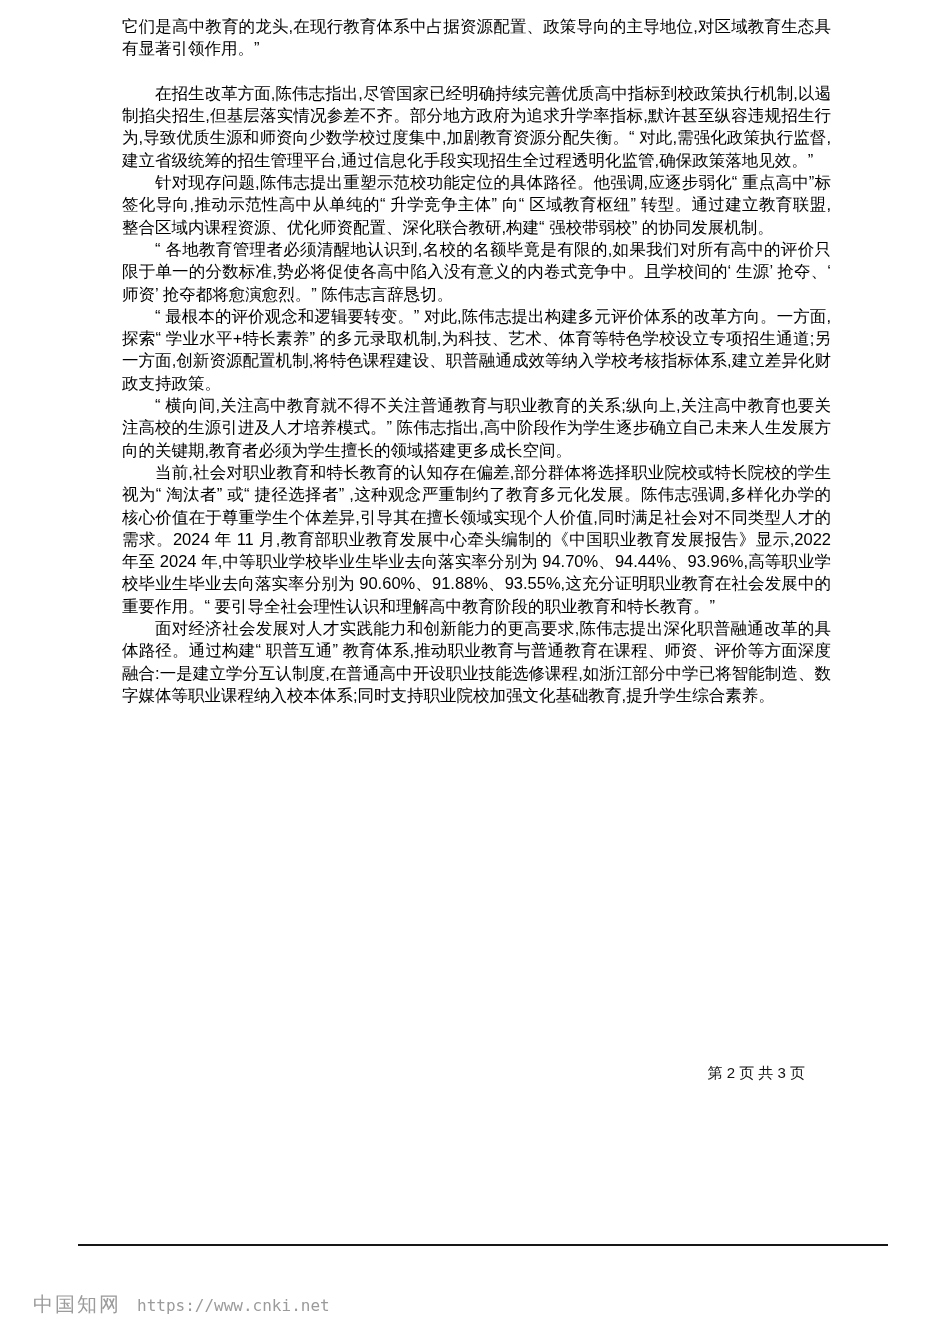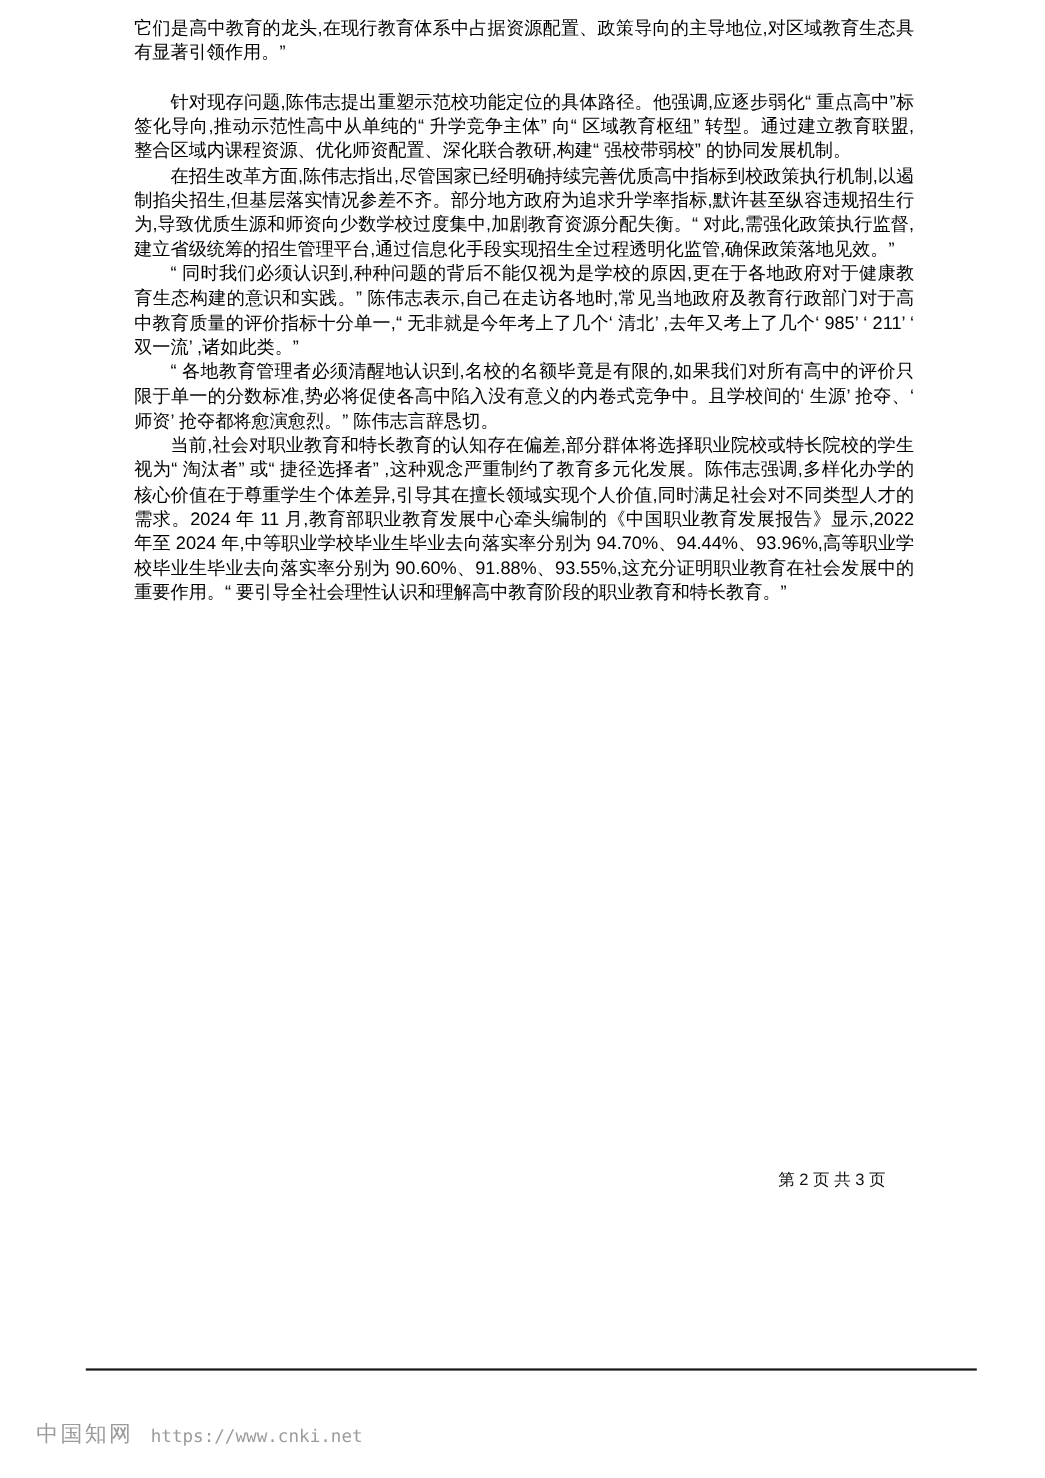--- a/index.html
+++ b/index.html
@@ -78,25 +78,27 @@
   }
 </style>
 </head>
 <body>
 
 <div class="page">
 
   <div class="document-body">
 
   <p class="para no-indent gap-after">它们是高中教育的龙头,在现行教育体系中占据资源配置、政策导向的主导地位,对区域教育生态具有显著引领作用。”</p>
+      <p class="para">在招生改革方面,陈伟志指出,尽管国家已经明确持续完善优质高中指标到校政策执行机制,以遏制掐尖招生,但基层落实情况参差不齐。部分地方政府为追求升学率指标,默许甚至纵容违规招生行为,导致优质生源和师资向少数学校过度集中,加剧教育资源分配失衡。“ 对此,需强化政策执行监督,建立省级统筹的招生管理平台,通过信息化手段实现招生全过程透明化监管,确保政策落地见效。”</p>
       <p class="para">针对现存问题,陈伟志提出重塑示范校功能定位的具体路径。他强调,应逐步弱化“ 重点高中”标签化导向,推动示范性高中从单纯的“ 升学竞争主体” 向“ 区域教育枢纽” 转型。通过建立教育联盟,整合区域内课程资源、优化师资配置、深化联合教研,构建“ 强校带弱校” 的协同发展机制。</p>
-      <p class="para">在招生改革方面,陈伟志指出,尽管国家已经明确持续完善优质高中指标到校政策执行机制,以遏制掐尖招生,但基层落实情况参差不齐。部分地方政府为追求升学率指标,默许甚至纵容违规招生行为,导致优质生源和师资向少数学校过度集中,加剧教育资源分配失衡。“ 对此,需强化政策执行监督,建立省级统筹的招生管理平台,通过信息化手段实现招生全过程透明化监管,确保政策落地见效。”</p>
-      <p class="para">“ 同时我们必须认识到,种种问题的背后不能仅视为是学校的原因,更在于各地政府对于健康教育生态构建的意识和实践。” 陈伟志表示,自己在走访各地时,常见当地政府及教育行政部门对于高中教育质量的评价指标十分单一,“ 无非就是今年考上了几个‘ 清北’ ,去年又考上了几个‘ 985’ ‘ 211’ ‘ 双一流’ ,诸如此类。”</p>
       <p class="para">“ 各地教育管理者必须清醒地认识到,名校的名额毕竟是有限的,如果我们对所有高中的评价只限于单一的分数标准,势必将促使各高中陷入没有意义的内卷式竞争中。且学校间的‘ 生源’ 抢夺、‘ 师资’ 抢夺都将愈演愈烈。” 陈伟志言辞恳切。</p>
+      <p class="para">“ 最根本的评价观念和逻辑要转变。” 对此,陈伟志提出构建多元评价体系的改革方向。一方面,探索“ 学业水平+特长素养” 的多元录取机制,为科技、艺术、体育等特色学校设立专项招生通道;另一方面,创新资源配置机制,将特色课程建设、职普融通成效等纳入学校考核指标体系,建立差异化财政支持政策。</p>
+      <p class="para">“ 横向间,关注高中教育就不得不关注普通教育与职业教育的关系;纵向上,关注高中教育也要关注高校的生源引进及人才培养模式。” 陈伟志指出,高中阶段作为学生逐步确立自己未来人生发展方向的关键期,教育者必须为学生擅长的领域搭建更多成长空间。</p>
       <p class="para">当前,社会对职业教育和特长教育的认知存在偏差,部分群体将选择职业院校或特长院校的学生视为“ 淘汰者” 或“ 捷径选择者” ,这种观念严重制约了教育多元化发展。陈伟志强调,多样化办学的核心价值在于尊重学生个体差异,引导其在擅长领域实现个人价值,同时满足社会对不同类型人才的需求。2024 年 11 月,教育部职业教育发展中心牵头编制的《中国职业教育发展报告》显示,2022 年至 2024 年,中等职业学校毕业生毕业去向落实率分别为 94.70%、94.44%、93.96%,高等职业学校毕业生毕业去向落实率分别为 90.60%、91.88%、93.55%,这充分证明职业教育在社会发展中的重要作用。“ 要引导全社会理性认识和理解高中教育阶段的职业教育和特长教育。”</p>
+      <p class="para">面对经济社会发展对人才实践能力和创新能力的更高要求,陈伟志提出深化职普融通改革的具体路径。通过构建“ 职普互通” 教育体系,推动职业教育与普通教育在课程、师资、评价等方面深度融合:一是建立学分互认制度,在普通高中开设职业技能选修课程,如浙江部分中学已将智能制造、数字媒体等职业课程纳入校本体系;同时支持职业院校加强文化基础教育,提升学生综合素养。</p>
     </div>
 
   <div class="page-number">第 2 页 共 3 页</div>
 
   <div class="footer-divider"></div>
 
   <div class="footer-brand">中国知网</div>
 
   <a class="footer-url">https://www.cnki.net</a>
 

